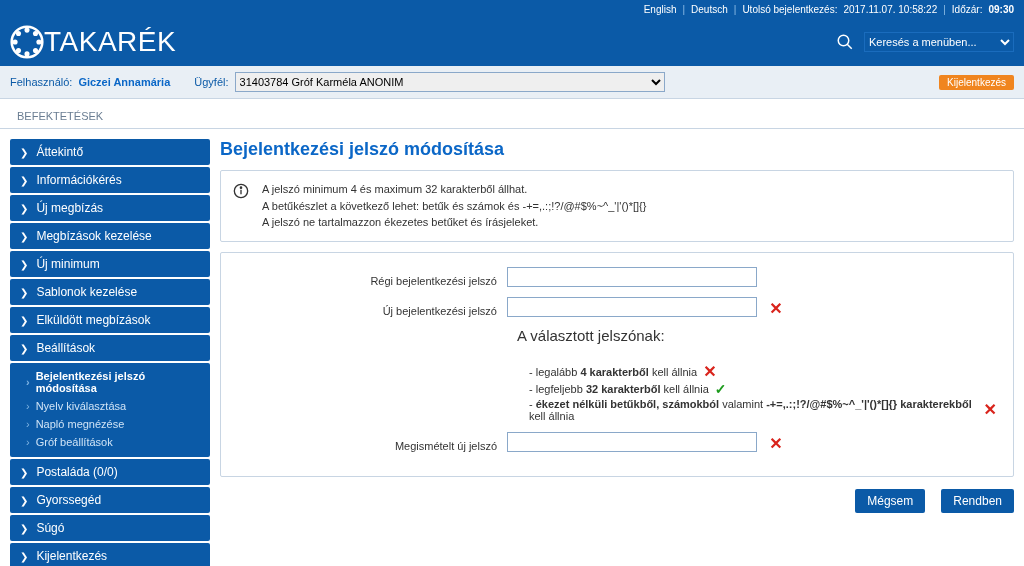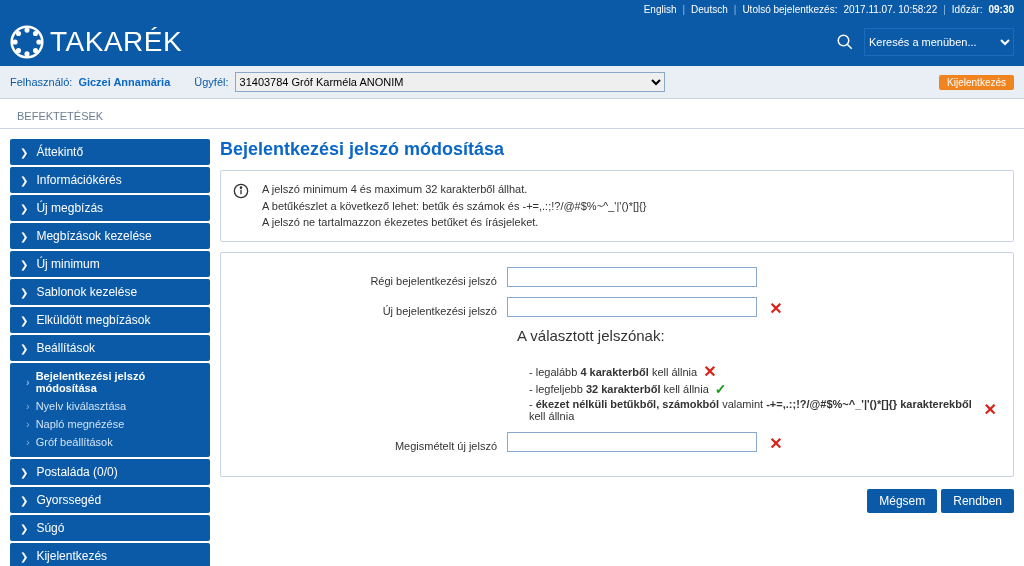--- a/index.html
+++ b/index.html
@@ -31,33 +31,33 @@
     color: #fff;
     height: 48px;
     display: flex;
     align-items: center;
     padding: 0 10px;
     gap: 8px;
   }
   .logoheader .logo {
     display: flex;
     align-items: center;
-    gap: 6px;
+    gap: 0;
     font-size: 28px;
     font-weight: 500;
     letter-spacing: 0.5px;
   }
   .logoheader .logo svg { width: 34px; height: 34px; flex:0 0 auto;}
   .logoheader .spacer { flex: 1 1 auto; }
   .search-icon { color:#fff; }
   .menu-search{
     display:flex; align-items:center; gap:10px;
   }
   .menu-search select{
-    width:150px; height:28px; background:#0b5aa7; color:#fff;
+    width:150px; height:20px; background:#0b5aa7; color:#fff;
     border:1px solid #1a6cbd; font-size:11px;
   }
   
   .userbar{
     background:#e9eff5;
     border-bottom:1px solid #c8d5e3;
     height:28px;
     display:flex; align-items:center;
     padding:16px 10px;
     gap:6px;
@@ -106,21 +106,21 @@
   .formbox{ border:1px solid #c8d5e3; border-radius:2px; padding:14px 16px; margin-top:10px;}
   .frow{ display:flex; align-items:flex-end; gap:10px; margin-bottom:10px;}
   .flabel{ width:260px; text-align:right; font-size:11px; color:#333;}
   .finput{ width:250px; height:20px; border:1px solid #8aa8c9; padding:0 4px; font-size:11px;}
   .ficon{ width:18px; display:flex; justify-content:center; }
   .val-title{ margin-left:280px; font-size:15px; color:#333; margin-bottom:20px;}
   .val-row{ margin-left:292px; font-size:11px; color:#333; display:flex; align-items:center; gap:6px; margin-bottom:2px;}
   .val-row b{ font-weight:bold;}
   .icon-x{ color:#d9241c; font-weight:bold; font-size:16px; line-height:1;}
   .icon-check{ color:#1d9b1d; font-weight:bold; font-size:14px; line-height:1;}
-  .btn-row{ display:flex; justify-content:flex-end; gap:4px; padding:12px 0 0;}
+  .btn-row{ display:flex; justify-content:flex-end; gap:16px; padding:12px 0 0;}
   .btn{ background:#0b5aa7; color:#fff; border:none; padding:5px 12px; font-size:12px; cursor:pointer; border-radius:2px;}
 </style>
 </head>
 <body>
 
 <div class="topbar">
   <a>English</a>
   <span class="sep">|</span>
   <a>Deutsch</a>
   <span class="sep">|</span>

